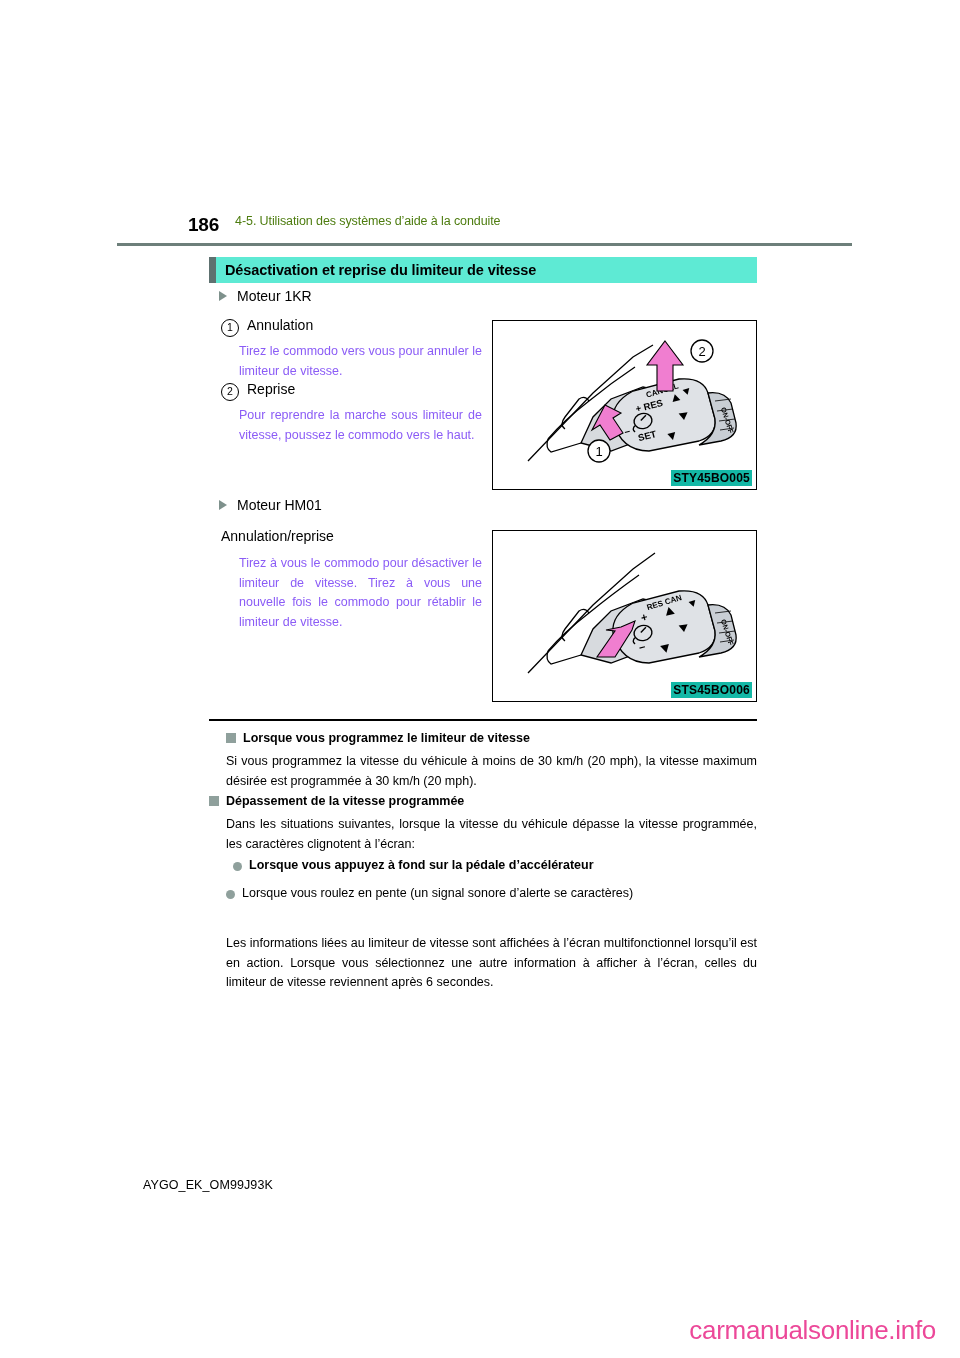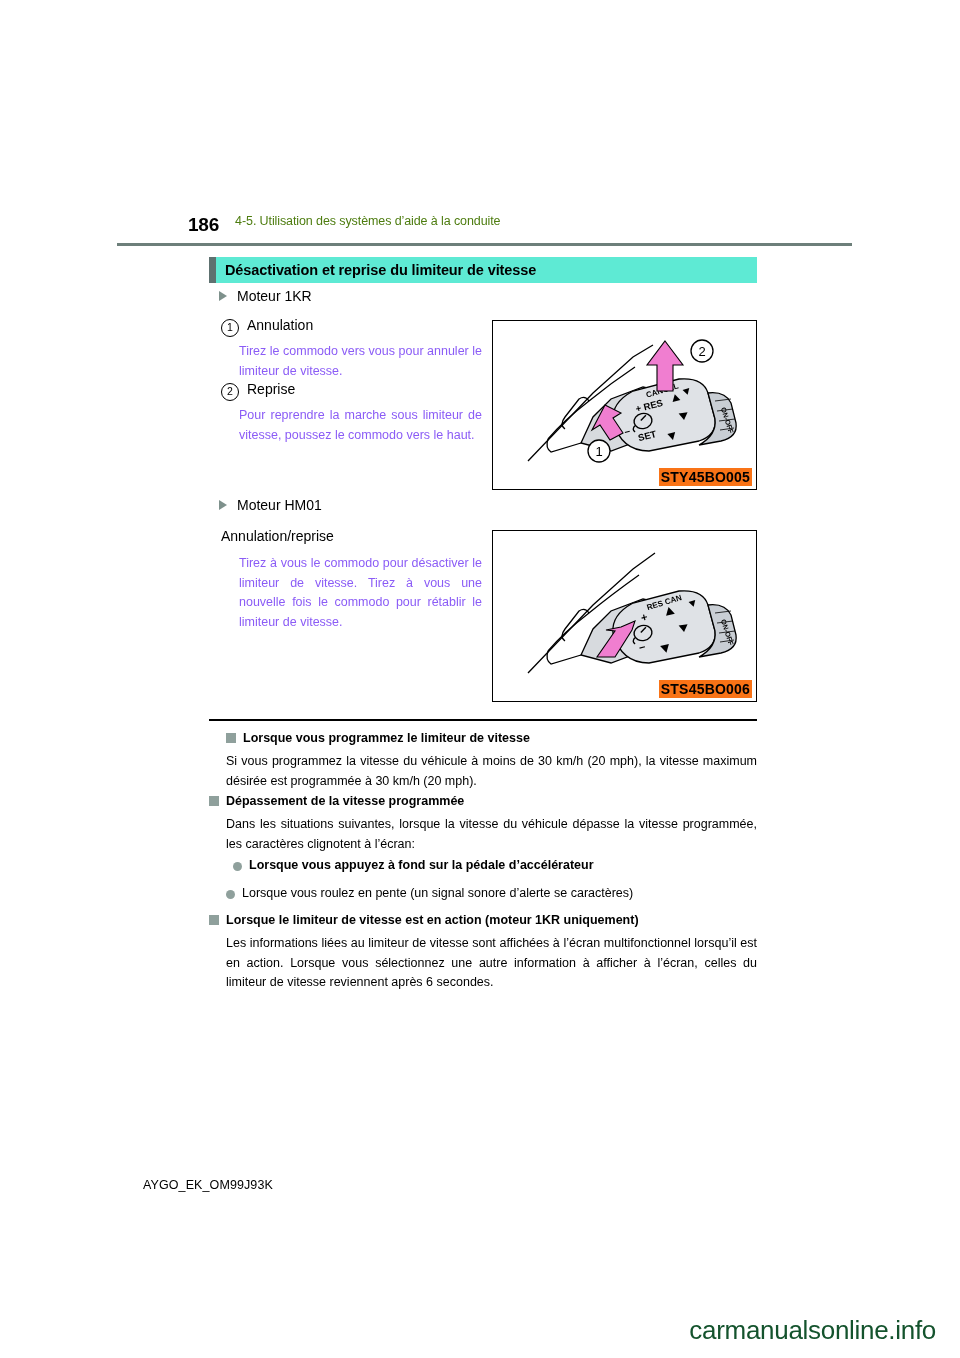--- a/index.html
+++ b/index.html
@@ -130,24 +130,24 @@
   .illus {
     position: absolute;
     border: 1.2px solid #000;
     background: #fff;
     box-sizing: border-box;
   }
   .illus .code {
     position: absolute;
     right: 4px;
     bottom: 3px;
-    font-size: 14px;
+    font-size: 12px;
     font-weight: bold;
     letter-spacing: 0.2px;
-    background: #f97316;
+    background: #14b8a6;
     padding: 1px 2px;
   }
   .illus svg { display: block; }
 
   
   .notes-rule {
     position: absolute;
     left: 209px;
     top: 719px;
     width: 548px;
@@ -197,21 +197,21 @@
     left: 143px;
     top: 1178px;
     font-size: 12.5px;
     letter-spacing: 0.1px;
   }
   .watermark {
     position: absolute;
     right: 24px;
     bottom: 12px;
     font-size: 26px;
-    color: #14532d;
+    color: #ec4899;
     letter-spacing: -0.3px;
   }
 </style>
 </head>
 <body>
 
 <div class="page">
 
   <div class="runhead">
     <span class="pageno">186</span>
@@ -346,22 +346,18 @@
 
   <div class="dot-item" style="left:233px; top:858px; width:520px;font-weight:bold;">
     <span class="dot"></span>
     <span>Lorsque vous appuyez à fond sur la pédale d’accélérateur</span>
   </div>
   <div class="dot-item" style="left:226px; top:886px; width:520px;">
     <span class="dot"></span>
     <span>Lorsque vous roulez en pente (un signal sonore d’alerte se caractères)</span>
   </div>
 
-  <div class="note-head" style="left:209px; top:913px;">
-    <span class="sq"></span>
-    <span>Lorsque le limiteur de vitesse est en action (moteur 1KR uniquement)</span>
-  </div>
   <div class="note-body" style="left:226px; top:934px; width:531px;">Les informations liées au limiteur de vitesse sont affichées à l’écran multifonctionnel lorsqu’il est en action. Lorsque vous sélectionnez une autre information à afficher à l’écran, celles du limiteur de vitesse reviennent après 6 secondes.</div>
 
   <div class="footer-code">AYGO_EK_OM99J93K</div>
   <div class="watermark">carmanualsonline.info</div>
 
 </div>
 
 </body></html>

